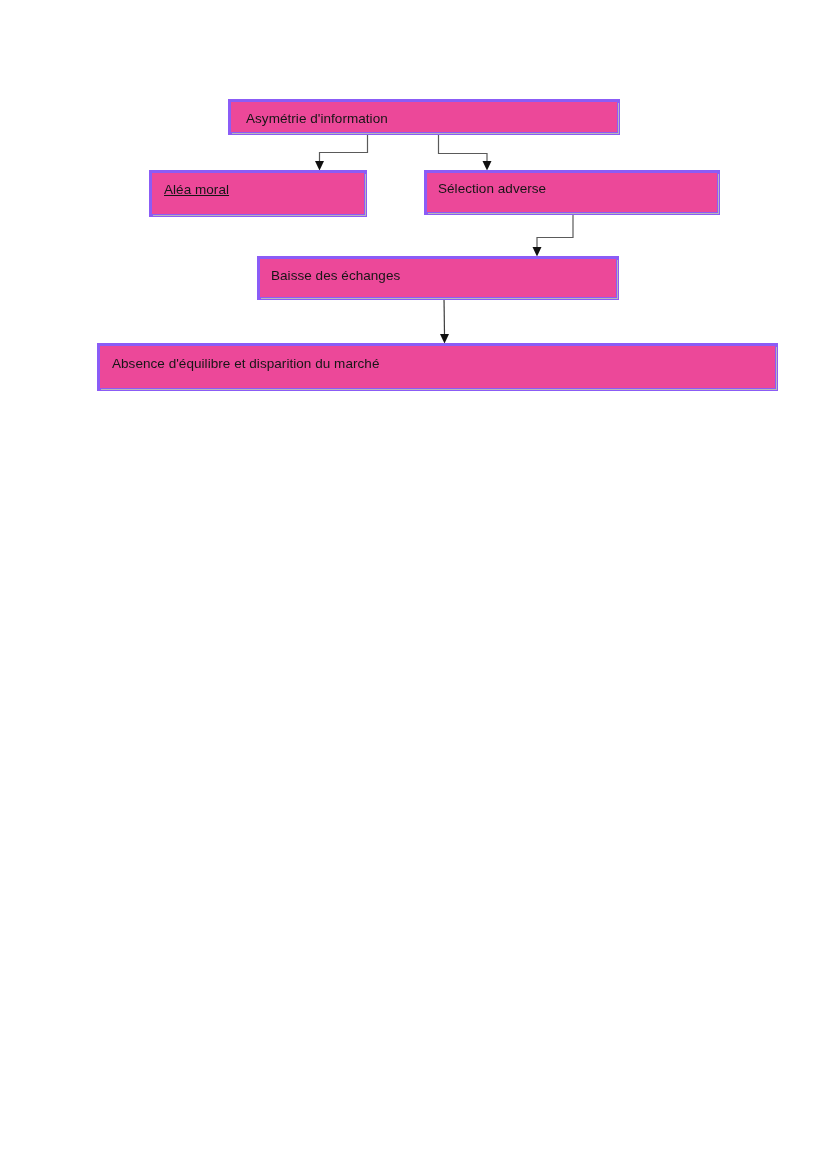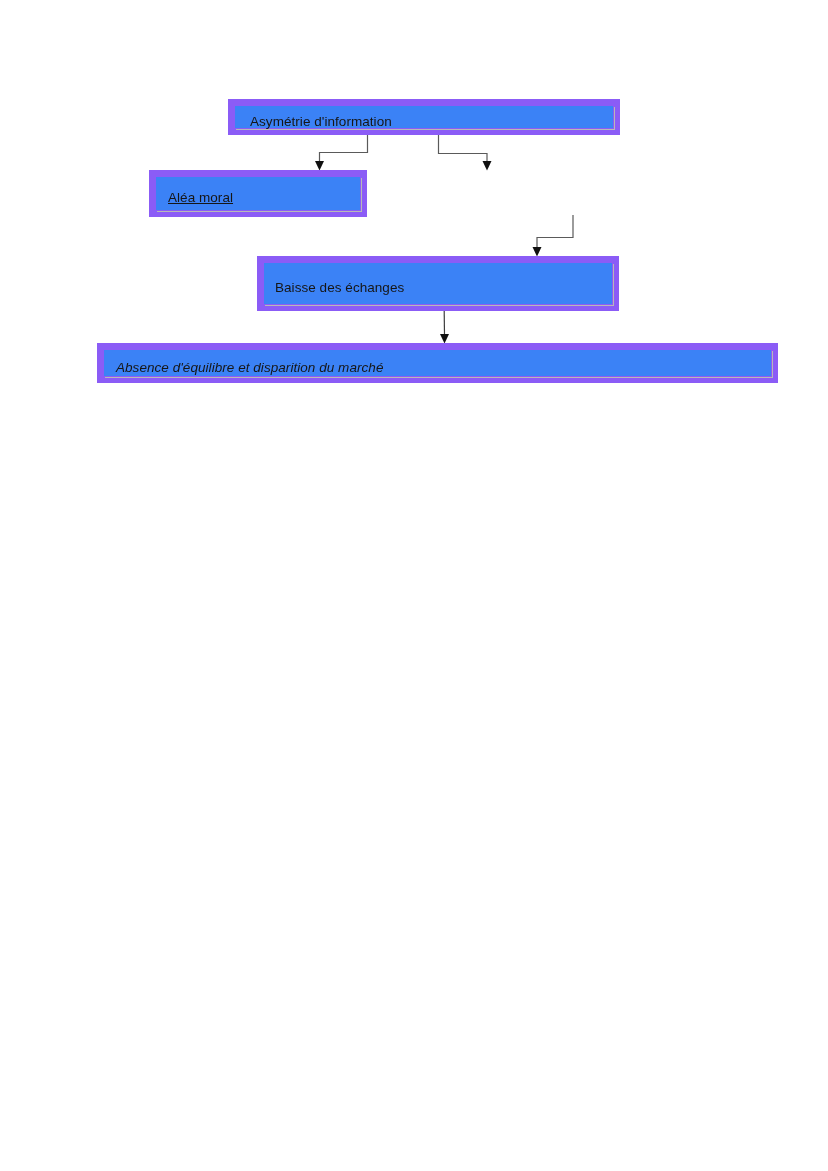--- a/index.html
+++ b/index.html
@@ -22,24 +22,24 @@
     left: 0;
     top: 0;
     width: 828px;
     height: 1171px;
   }
 
   
   .node {
     position: absolute;
     box-sizing: border-box;
-    background: #3b82f6;
-    border: 7px solid #8b5cf6;
+    background: #ec4899;
+    border: 3px solid #8b5cf6;
     display: flex;
-    align-items: center;
+    align-items: flex-start;
     z-index: 2;
   }
   .node > .node-label {
     display: block;
     color: #161616;
     font-size: 13.5px;
     line-height: 16px;
     white-space: nowrap;
     letter-spacing: 0.05px;
   }
@@ -59,24 +59,24 @@
 
   #node-asymetrie  { left: 228px; top: 99px;  width: 392px; height: 36px; }
   #node-asymetrie  > .node-label { margin: 9px 0 0 15px; }
 
   #node-alea       { left: 149px; top: 170px; width: 218px; height: 47px; }
   #node-alea       > .node-label { margin: 9px 0 0 12px; text-decoration: underline; }
 
   #node-selection  { left: 424px; top: 170px; width: 296px; height: 45px; }
   #node-selection  > .node-label { margin: 8px 0 0 11px; }
 
-  #node-baisse     { left: 257px; top: 256px; width: 362px; height: 55px; }
+  #node-baisse     { left: 257px; top: 256px; width: 362px; height: 44px; }
   #node-baisse     > .node-label { margin: 9px 0 0 11px; }
 
-  #node-absence    { left: 97px;  top: 343px; width: 681px; height: 40px; font-style: italic; }
+  #node-absence    { left: 97px;  top: 343px; width: 681px; height: 48px; }
   #node-absence    > .node-label { margin: 10px 0 0 12px; }
 
   
   #connectors {
     position: absolute;
     left: 0;
     top: 0;
     width: 828px;
     height: 1171px;
     z-index: 1;
@@ -124,20 +124,23 @@
   </svg>
 
   <div class="node" id="node-asymetrie">
     <span class="node-label">Asymétrie d'information</span>
   </div>
 
   <div class="node" id="node-alea">
     <span class="node-label">Aléa moral</span>
   </div>
 
+  <div class="node" id="node-selection">
+    <span class="node-label">Sélection adverse</span>
+  </div>
 
   <div class="node" id="node-baisse">
     <span class="node-label">Baisse des échanges</span>
   </div>
 
   <div class="node" id="node-absence">
     <span class="node-label">Absence d'équilibre et disparition du marché</span>
   </div>
 
 </div>

